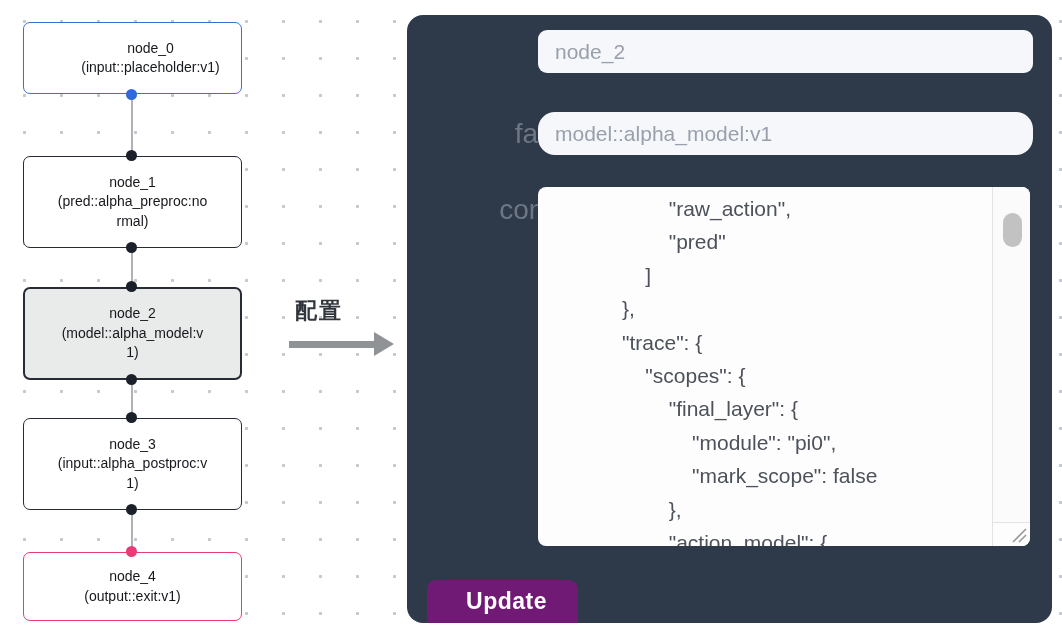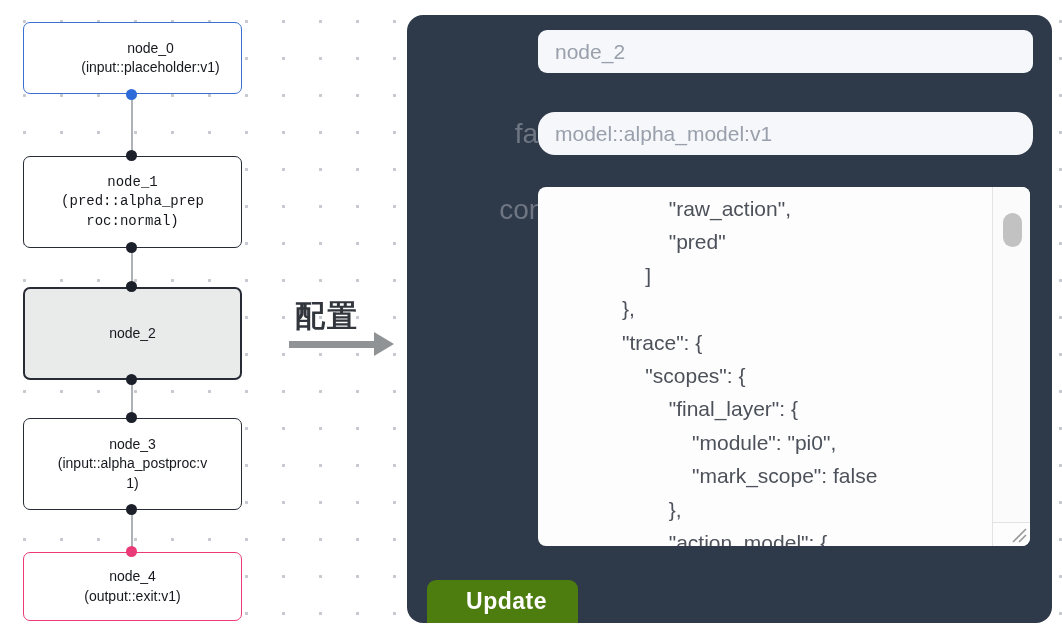--- a/index.html
+++ b/index.html
@@ -12,29 +12,29 @@
   
   .edge{position:absolute;left:131px;width:2px;background:#aeb2b6;}
   .node{
     position:absolute;left:23px;width:219px;box-sizing:border-box;background:#ffffff;
     border:1.6px solid #262b35;border-radius:7px;display:flex;flex-direction:column;
     align-items:center;justify-content:center;text-align:center;
     font-size:14px;line-height:19.5px;color:#16181d;font-weight:500;
   }
   .node .sub{max-width:150px;word-break:break-all;font-weight:400;}
   .node0{top:22px;height:72px;border-color:#3b6fd2;padding-left:36px;}
-  .node1{top:156px;height:92px;font-family:Liberation Mono, monospace;}
+  .node1{top:156px;height:92px;}
   .node2{top:287px;height:93px;border-width:2.5px;background:#e9eaea;}
   .node3{top:418px;height:92px;}
   .node4{top:552px;height:69px;border-color:#ea3a78;justify-content:center;}
   .port{position:absolute;left:126px;width:11px;height:11px;border-radius:50%;background:#1c202a;}
   .port.blue{background:#2e6bd8;}
   .port.pink{background:#ea3a78;}
   
-  .trans-label{position:absolute;left:295px;top:296px;width:100px;font-size:30px;
+  .trans-label{position:absolute;left:295px;top:296px;width:100px;font-size:22px;
     font-weight:600;color:#31353c;letter-spacing:2px;}
   .arrow-shaft{position:absolute;left:289px;top:341px;width:85px;height:7px;background:#909396;}
   .arrow-head{position:absolute;left:374px;top:332px;width:0;height:0;
     border-top:12.5px solid transparent;border-bottom:12.5px solid transparent;
     border-left:20px solid #909396;}
   
   .panel{position:absolute;left:407px;top:15px;width:645px;height:608px;
     background:#2e3a49;border-radius:16px;overflow:hidden;}
   .f-label{position:absolute;left:16px;width:103px;text-align:right;color:#6f7683;
     font-size:28px;margin-left:48px;}
@@ -51,21 +51,21 @@
   .config-box pre{margin:0;padding:5px 40px 0 14px;font-family:"Liberation Sans","DejaVu Sans",sans-serif;
     font-size:21px;line-height:33.4px;color:#4d525a;white-space:pre;}
   .scroll-gutter{position:absolute;right:0;top:0;width:37px;height:335px;
     border-left:1px solid #e3e3e3;background:#fbfbfc;}
   .corner-box{position:absolute;right:0;top:335px;width:37px;height:24px;
     border-left:1px solid #e3e3e3;border-top:1px solid #e3e3e3;background:#fdfdfe;}
   .thumb{position:absolute;right:8px;top:26px;width:19px;height:34px;border-radius:10px;
     background:#c2c2c2;}
   .resize-grip{position:absolute;right:2px;bottom:2px;}
   .update-btn{position:absolute;left:20px;top:565px;width:151px;height:43px;border:none;
-    background:#4d7c0f;border-radius:9px 9px 0 0;color:#ffffff;font-size:23px;font-weight:700;
+    background:#701a75;border-radius:9px 9px 0 0;color:#ffffff;font-size:23px;font-weight:700;
     letter-spacing:0.5px;font-family:"Liberation Sans","DejaVu Sans",sans-serif;cursor:pointer;padding-left:14px;}
 </style>
 </head>
 <body>
 
 <div class="stage">
 
   <div class="edge" style="top:94px;height:62px"></div>
   <div class="edge" style="top:248px;height:39px"></div>
   <div class="edge" style="top:380px;height:38px"></div>
@@ -74,20 +74,21 @@
   <div class="node node0">
     <div>node_0</div>
     <div class="sub">(input::placeholder:v1)</div>
   </div>
   <div class="node node1">
     <div>node_1</div>
     <div class="sub">(pred::alpha_preproc:normal)</div>
   </div>
   <div class="node node2">
     <div>node_2</div>
+    <div class="sub">(model::alpha_model:v1)</div>
   </div>
   <div class="node node3">
     <div>node_3</div>
     <div class="sub">(input::alpha_postproc:v1)</div>
   </div>
   <div class="node node4">
     <div>node_4</div>
     <div class="sub">(output::exit:v1)</div>
   </div>
 

